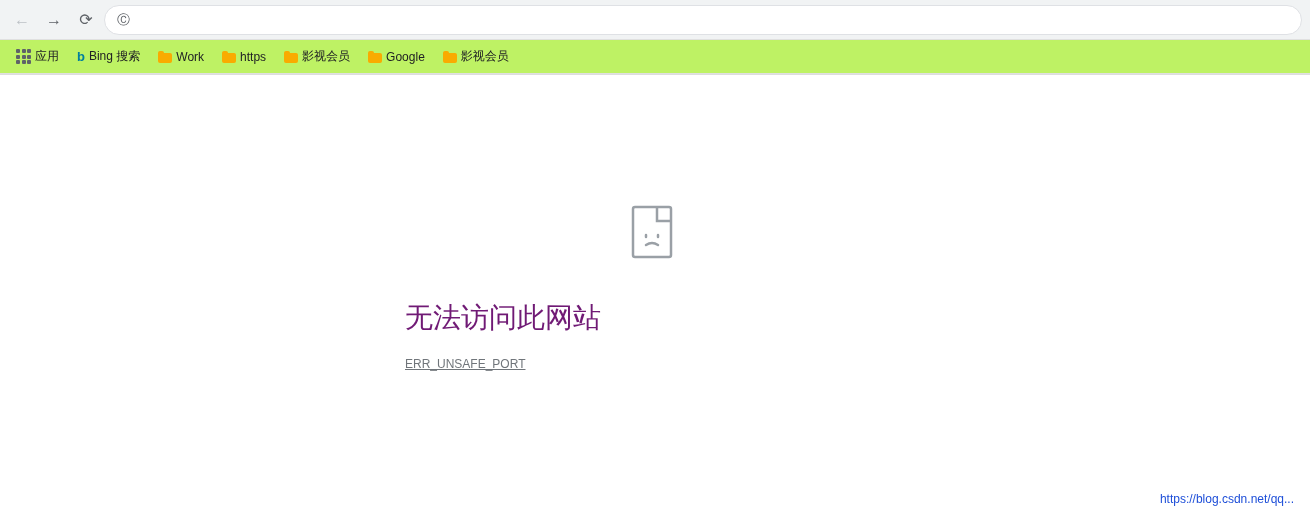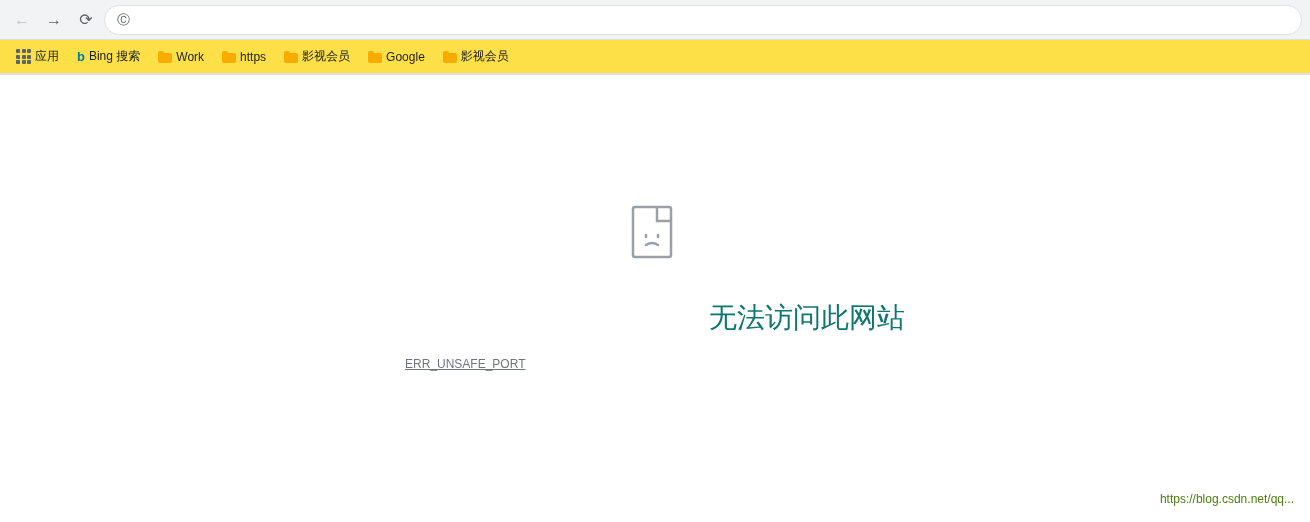--- a/index.html
+++ b/index.html
@@ -47,21 +47,21 @@
       font-size: 14px;
       color: #202124;
       flex: 1;
     }
 
     
     .bookmarks-bar {
       display: flex;
       align-items: center;
       padding: 2px 8px;
-      background: #fde047;
+      background: #bef264;
       height: 34px;
       gap: 2px;
       border-bottom: 1px solid #e0e0e0;
     }
     .bookmark-item {
       display: flex;
       align-items: center;
       gap: 4px;
       padding: 4px 8px;
       border-radius: 4px;
@@ -117,24 +117,23 @@
       min-height: 380px;
     }
 
     .error-icon {
       margin-bottom: 24px;
     }
 
     
     .error-heading {
       font-size: 28px;
-      color: #0f766e;
+      color: #701a75;
       margin-bottom: 16px;
       font-weight: 400;
-      text-align: right;
     }
     .error-description {
       font-size: 14px;
       color: #5f6368;
       max-width: 500px;
       line-height: 1.6;
       text-align: left;
     }
     .error-description a {
       color: #1a73e8;
@@ -146,21 +145,21 @@
       margin-top: 20px;
       align-self: flex-start;
       margin-left: calc(50% - 250px);
       text-decoration: underline;
     }
     .bottom-link {
       position: fixed;
       bottom: 16px;
       right: 16px;
       font-size: 12px;
-      color: #4d7c0f;
+      color: #1d4ed8;
     }
     .error-content-wrapper {
       display: flex;
       flex-direction: column;
       align-items: center;
       width: 100%;
     }
     .error-text-block {
       max-width: 500px;
       width: 100%;

